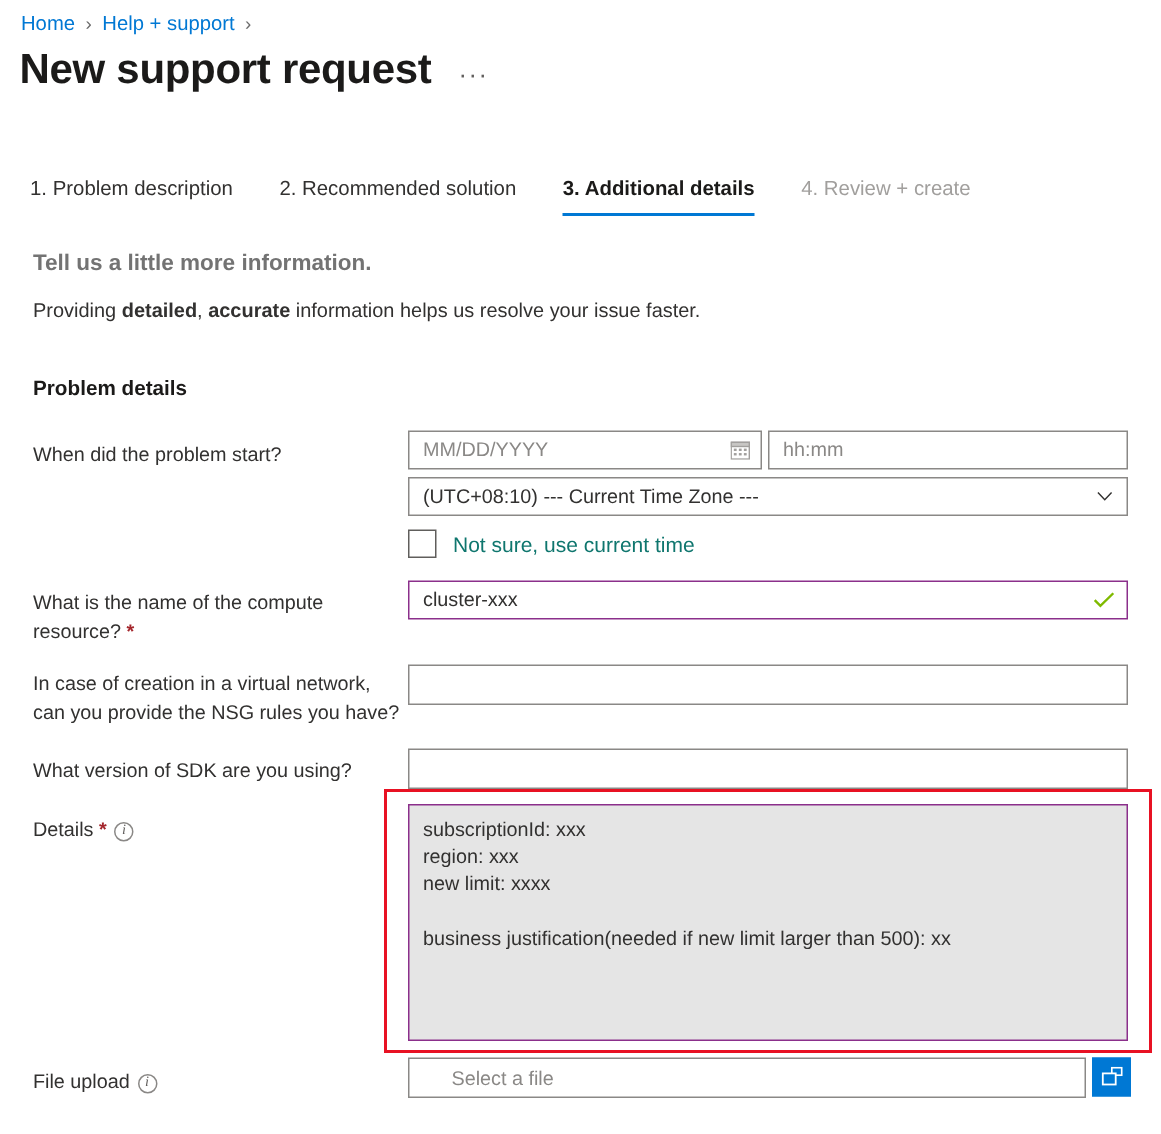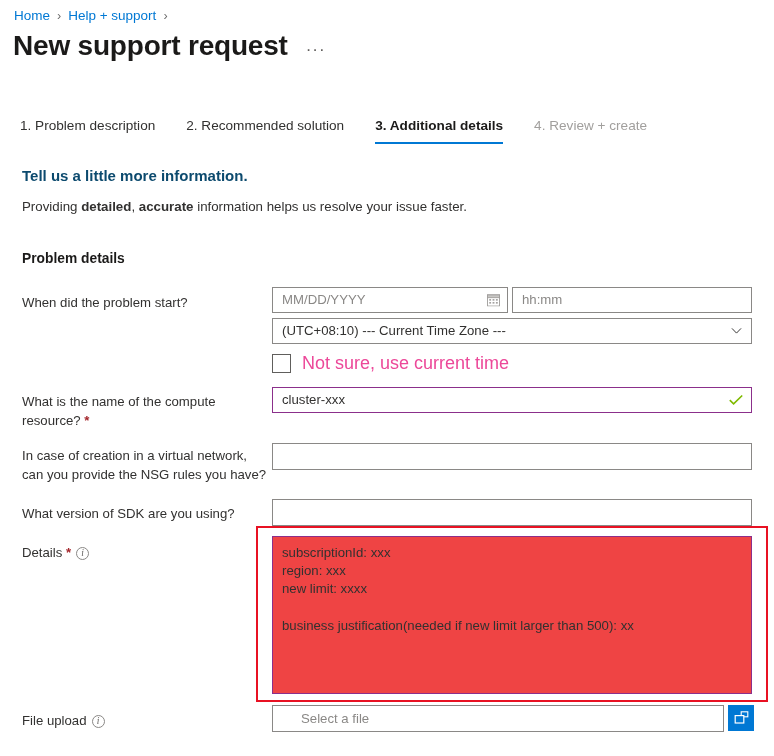--- a/index.html
+++ b/index.html
@@ -42,21 +42,21 @@
     display: flex; align-items: flex-start; gap: 31px;
     font-size: 13.6px;
   }
   .tab { padding-bottom: 9px; cursor: pointer; white-space: nowrap; color: #323130; }
   .tab.active { font-weight: bold; color: #1b1a19; border-bottom: 2.5px solid #0078d4; text-align: right; }
   .tab.disabled { color: #a19f9d; cursor: default; }
 
   
   .intro-head {
     position: absolute; left: 22px; top: 167px;
-    font-size: 15px; font-weight: bold; color: #0c4a6e;
+    font-size: 15px; font-weight: bold; color: #737373;
   }
   .intro-sub {
     position: absolute; left: 22px; top: 199px;
     font-size: 13.3px; color: #323130;
   }
   .intro-sub b { font-weight: bold; }
 
   .section-head {
     position: absolute; left: 22px; top: 251px;
     font-size: 13.8px; font-weight: bold; color: #1b1a19;
@@ -103,30 +103,30 @@
     width: 11px; height: 7px;
   }
 
   .check-ok {
     position: absolute; right: 8px; top: 50%; transform: translateY(-50%);
     width: 14px; height: 11px;
   }
 
   .cbrow { position: absolute; display: flex; align-items: center; gap: 11px; cursor: pointer; }
   .cbox { width: 19px; height: 19px; border: 1px solid #605e5c; background: #fff; }
-  .cblabel { font-size: 18px; color: #ec4899; }
+  .cblabel { font-size: 14px; color: #0f766e; }
 
   
   .valid-box { border: 1px solid #8b2f8b; }
 
   
   .details-area {
     position: absolute;
     left: 272px; top: 536px; width: 480px; height: 158px;
-    border: 1px solid #8b2f8b; background: #ef4444;
+    border: 1px solid #8b2f8b; background: #e5e5e5;
     padding: 7px 9px 0 9px;
     font-family: "Liberation Sans", sans-serif;
     font-size: 13.2px; color: #323130;
     line-height: 1.38;
     white-space: pre-wrap;
     overflow: hidden;
     resize: none;
   }
 
   .red-highlight {

